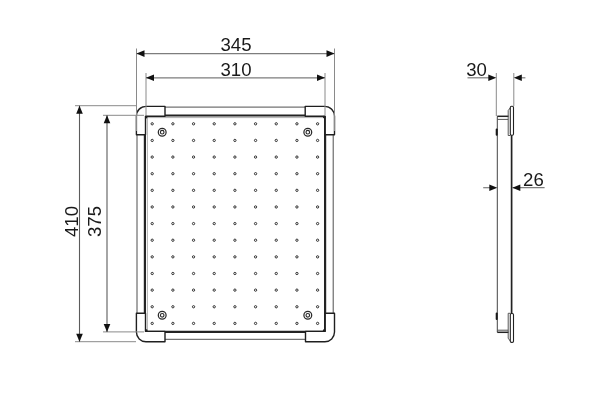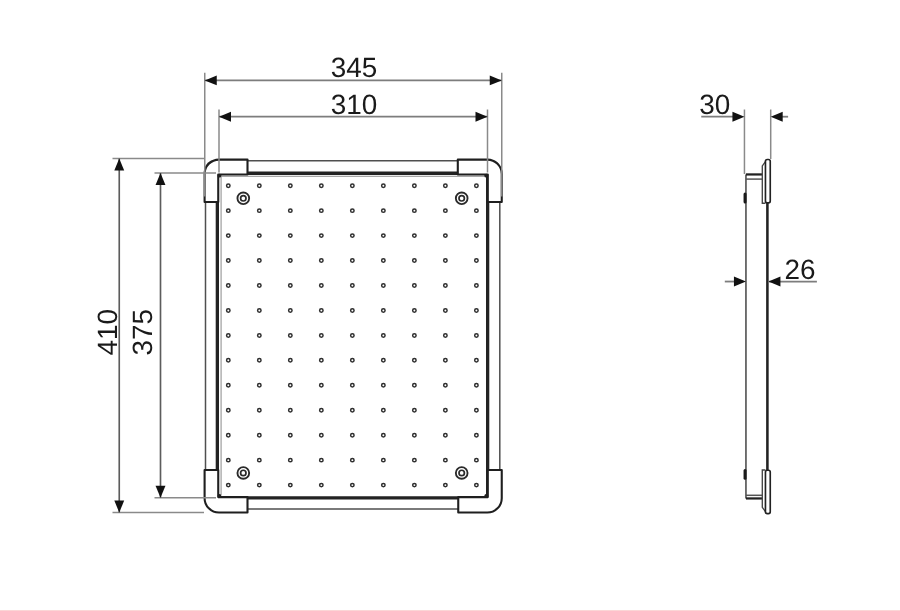--- a/index.html
+++ b/index.html
@@ -1,16 +1,16 @@
 <!DOCTYPE html>
 <html><head>
 <meta charset="utf-8">
 <style>
   html,body{margin:0;padding:0;background:#ffffff;}
-  .wrap{width:600px;height:407px;position:relative;background:#ef4444;overflow:hidden;text-align:right;}
+  .wrap{width:600px;height:407px;position:relative;background:#e5e5e5;overflow:hidden;text-align:right;}
   text{font-family:"Liberation Sans", sans-serif; fill:#1a1a1a;}
 </style>
 </head>
 <body>
 <div class="wrap">
 <svg width="600" height="407" viewBox="0 0 600 407" xmlns="http://www.w3.org/2000/svg">
 
   <rect x="0" y="0" width="600" height="407" fill="#ffffff"></rect>
 
   <rect x="137" y="107.1" width="196.2" height="232.2" rx="6" fill="#ffffff" stroke="#4f4f4f" stroke-width="1"></rect>

